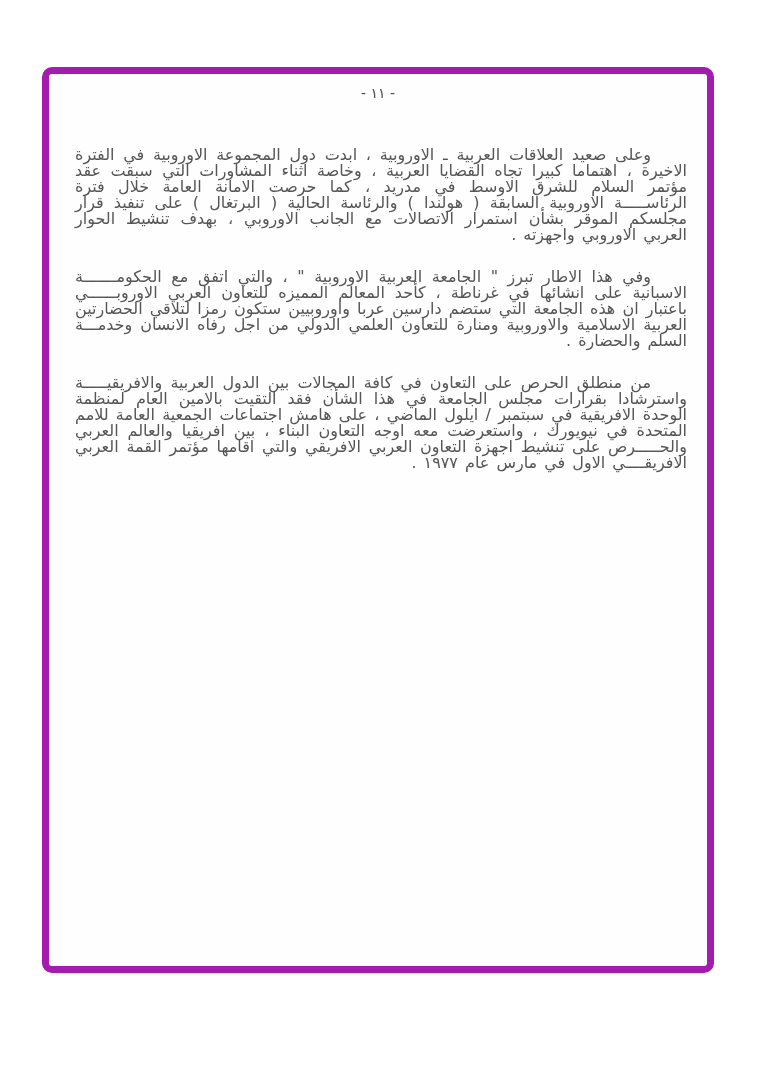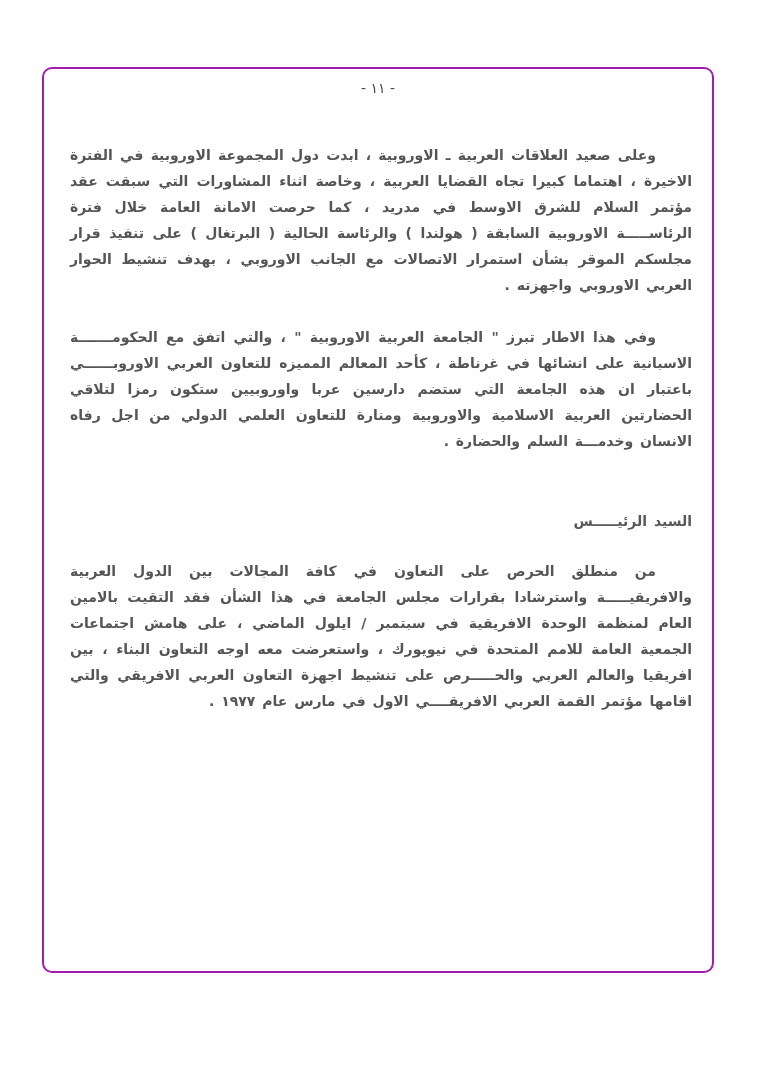--- a/index.html
+++ b/index.html
@@ -19,45 +19,44 @@
     background: #ffffff;
   }
 
   .sheet {
     position: absolute;
     left: 42px;
     top: 67px;
     width: 672px;
     height: 906px;
     box-sizing: border-box;
-    border: 2px solid #a21caf;
+    border: 7px solid #a21caf;
     border-radius: 10px;
     background: #fefefe;
   }
 
   .page-number {
     margin-top: 11px;
     text-align: center;
     direction: rtl;
     color: #3a3a3a;
     font-size: 14px;
     letter-spacing: 3px;
   }
 
   .content {
     direction: rtl;
     unicode-bidi: embed;
     padding: 46px 20px 0 26px;
     color: #474747;
-    font-size: 14px;
-    line-height: 26px;
+    font-size: 16px;
+    line-height: 16px;
     text-align: justify;
     word-spacing: 2px;
     text-rendering: optimizeLegibility;
-    font-weight: bold;
   }
 
   .para {
     margin: 0 0 26px 0;
     text-indent: 36px;
   }
 
   .heading {
     margin: 54px 0 24px 0;
     text-indent: 0;
@@ -74,19 +73,18 @@
 
 <div class="canvas">
   <div class="sheet">
     <div class="page-number">- ١١ -</div>
 
     <div class="content" dir="rtl">
       <p class="para">وعلى صعيد العلاقات العربية ـ الاوروبية ، ابدت دول المجموعة الاوروبية في الفترة الاخيرة ، اهتماما كبيرا تجاه القضايا العربية ، وخاصة اثناء المشاورات التي سبقت عقد مؤتمر السلام للشرق الاوسط في مدريد ، كما حرصت الامانة العامة خلال فترة الرئاســـــة الاوروبية السابقة ( هولندا ) والرئاسة الحالية ( البرتغال ) على تنفيذ قرار مجلسكم الموقر بشأن استمرار الاتصالات مع الجانب الاوروبي ، بهدف تنشيط الحوار العربي الاوروبي واجهزته .</p>
 
       <p class="para">وفي هذا الاطار تبرز " الجامعة العربية الاوروبية " ، والتي اتفق مع الحكومـــــــة الاسبانية على انشائها في غرناطة ، كأحد المعالم المميزه للتعاون العربي الاوروبــــــي باعتبار ان هذه الجامعة التي ستضم دارسين عربا واوروبيين ستكون رمزا لتلاقي الحضارتين العربية الاسلامية والاوروبية ومنارة للتعاون العلمي الدولي من اجل رفاه الانسان وخدمـــة السلم والحضارة .</p>
 
-      <p class="heading">السيد الرئيـــــس</p>
 
       <p class="para">من منطلق الحرص على التعاون في كافة المجالات بين الدول العربية والافريقيـــــة واسترشادا بقرارات مجلس الجامعة في هذا الشأن فقد التقيت بالامين العام لمنظمة الوحدة الافريقية في سبتمبر / ايلول الماضي ، على هامش اجتماعات الجمعية العامة للامم المتحدة في نيويورك ، واستعرضت معه اوجه التعاون البناء ، بين افريقيا والعالم العربي والحـــــرص على تنشيط اجهزة التعاون العربي الافريقي والتي اقامها مؤتمر القمة العربي الافريقــــي الاول في مارس عام ١٩٧٧ .</p>
 
     </div>
   </div>
 </div>
 
 </body></html>

